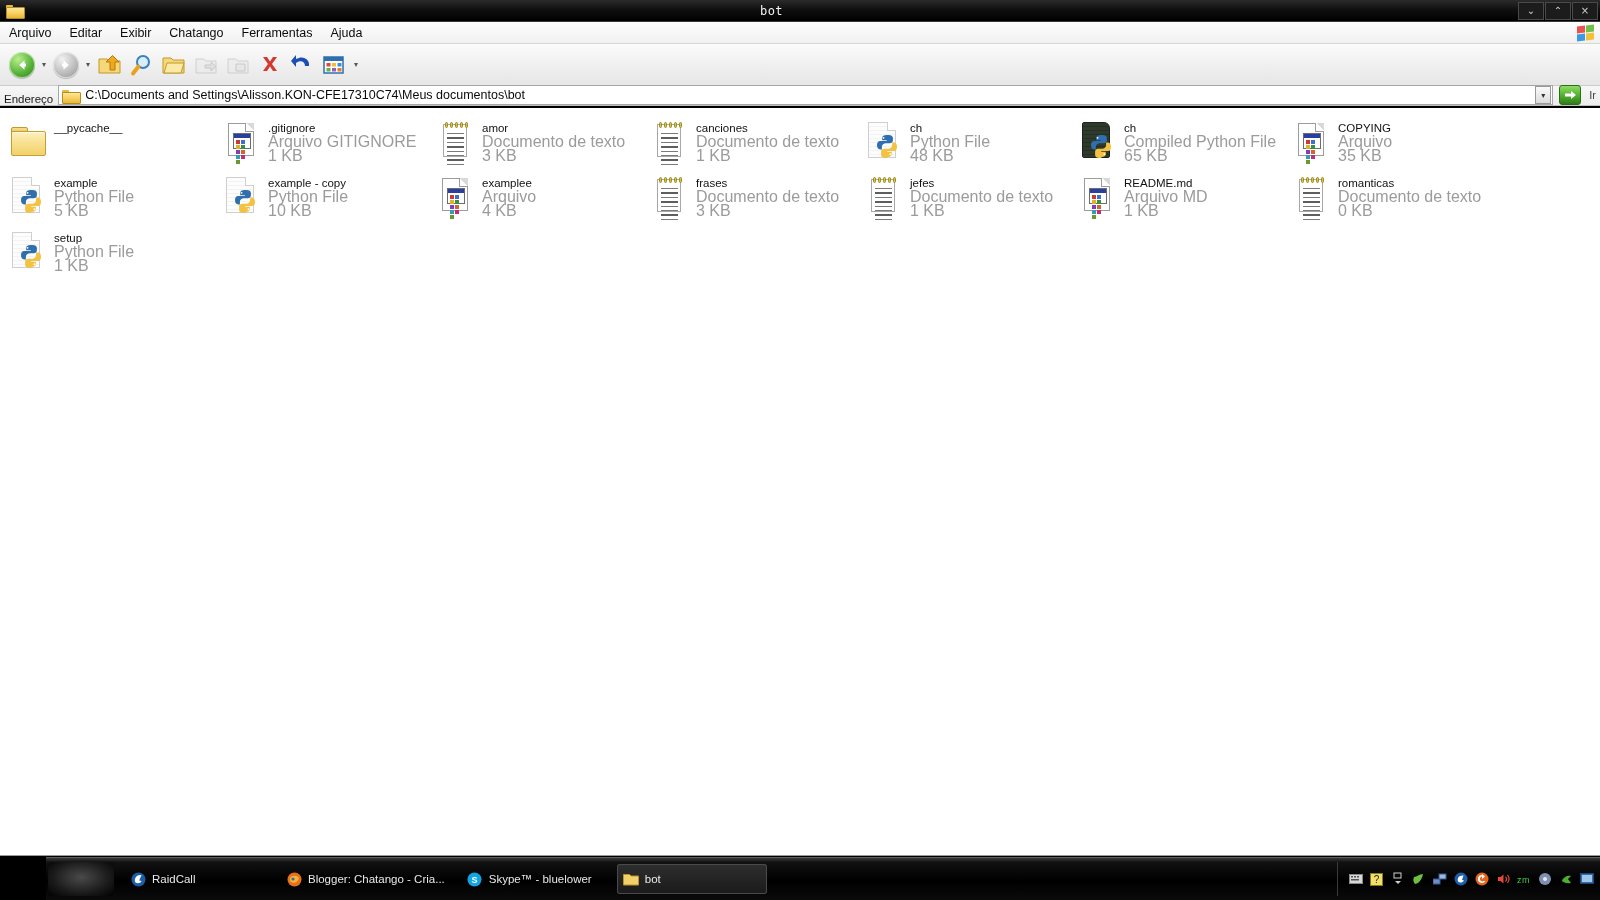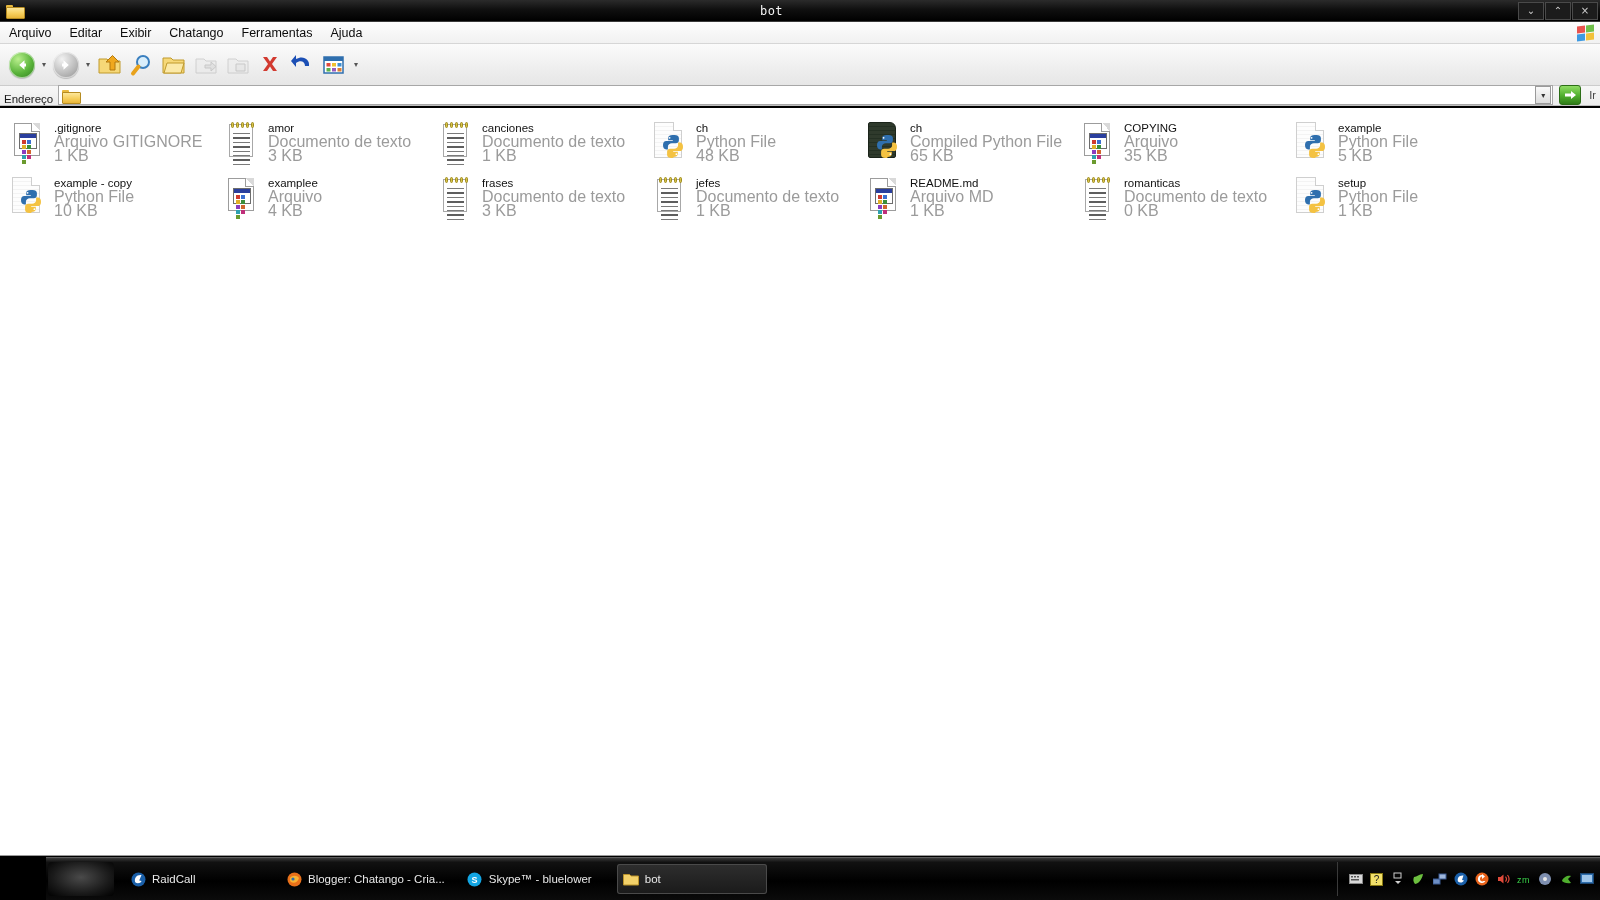--- a/index.html
+++ b/index.html
@@ -346,34 +346,43 @@
         </g>
       </svg>
     </div>
     <div class="tb-caret">▾</div>
   </div>
 
   <div class="addrbar">
     <div class="addr-label">Endereço</div>
     <div class="addr-field">
       <div class="folder-mini"></div>
+      <div class="addr-text">C:\Documents and Settings\Alisson.KON-CFE17310C74\Meus documentos\bot</div>
       <div class="addr-drop">▾</div>
     </div>
     <div class="go-btn">
       <div class="go-square">
         <svg width="14" height="12" viewBox="0 0 14 12">
             <path d="M2 4.5h6V2l5 4-5 4V7.5H2z" fill="#fff"></path>
           </svg>
       </div>
       <div class="go-label">Ir</div>
     </div>
   </div>
 
   <div class="filearea">
     <div class="grid" id="file-grid">
+        <div class="item">
+          <div class="icon-wrap">
+            <div class="ic ic-folder"></div>
+          </div>
+          <div class="label">
+            <div class="fname">__pycache__</div>
+          </div>
+        </div>
         <div class="item">
           <div class="icon-wrap">
             <div class="ic">
               <div class="sheet">
                 <div class="fold"></div>
                 <div class="minibox">
                   <div class="bar"></div>
                   <div class="dots">
                     <i style="background:#d03a2e"></i>
                     <i style="background:#3b6fd0"></i>

